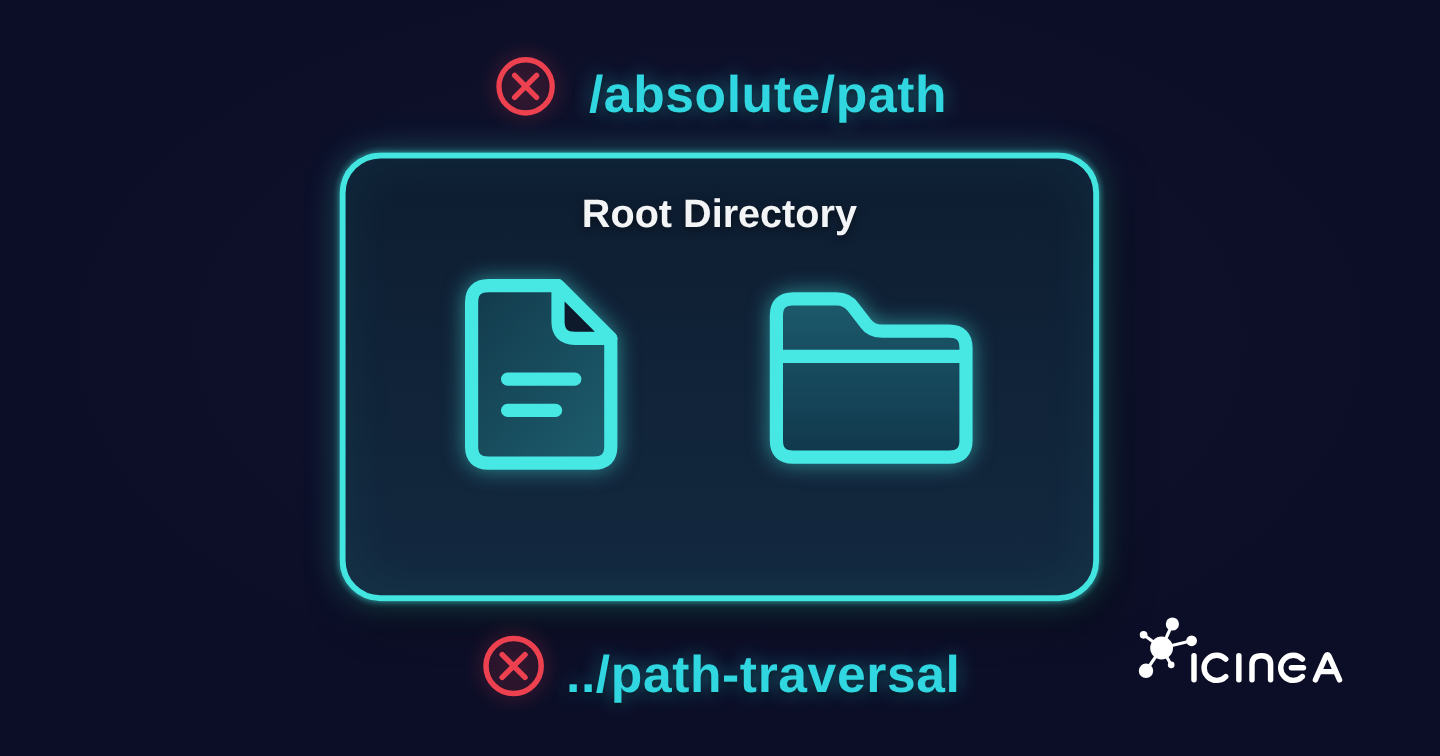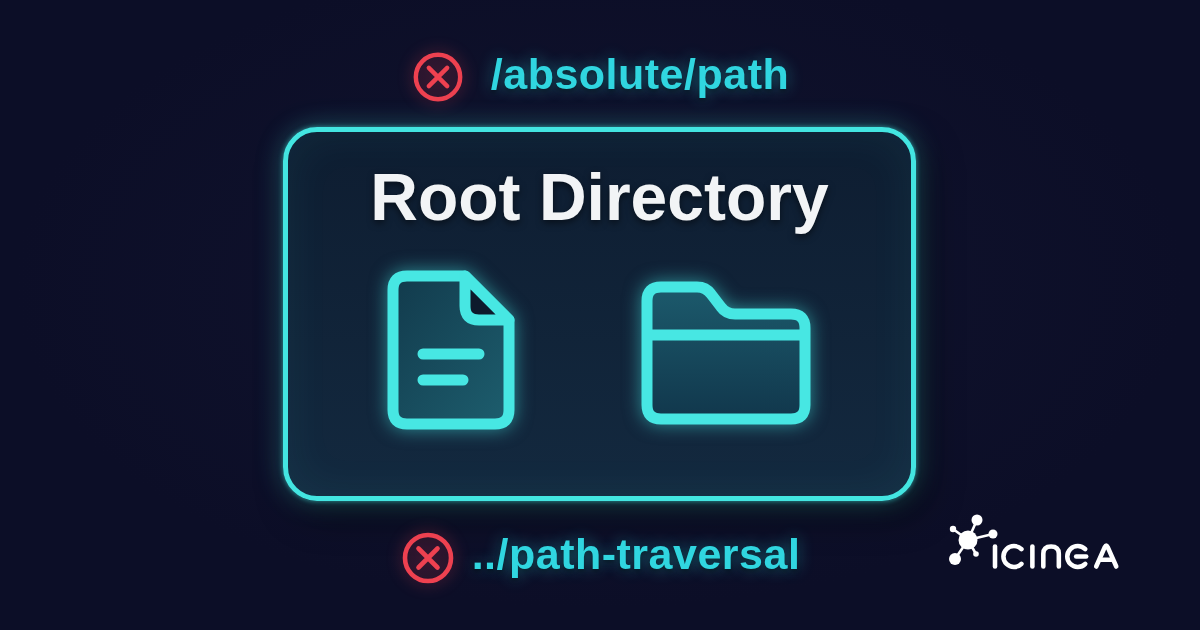--- a/index.html
+++ b/index.html
@@ -16,21 +16,21 @@
   .canvas{
     position:relative;
     width:1200px;height:630px;
     overflow:hidden;
     background:
       radial-gradient(ellipse 900px 500px at 50% 45%, #11142f 0%, var(--background) 65%);
     font-family:"Liberation Sans", sans-serif;
   }
   .label-row{
     position:absolute;left:0;width:100%;
-    display:flex;justify-content:center;align-items:flex-start;gap:26px;
+    display:flex;justify-content:center;align-items:flex-end;gap:26px;
   }
   .row-top{top:50px;height:54px;}
   .row-bottom{top:530px;height:58px;gap:16px;}
   .x-badge{display:block;filter:drop-shadow(0 0 8px rgba(238,65,80,.45));}
   .path-text{
     color:var(--text_cyan);
     font-size:43px;font-weight:bold;
     letter-spacing:.5px;
     text-shadow:0 0 16px rgba(48,214,224,.45), 0 2px 4px rgba(0,0,0,.55);
     white-space:nowrap;
@@ -43,21 +43,21 @@
     box-shadow:
       0 0 28px rgba(67,229,225,.32),
       0 0 5px rgba(67,229,225,.55),
       10px 14px 34px rgba(0,0,0,.55),
       inset 0 0 46px rgba(67,229,225,.07);
   }
   .box-title{
     margin-top:27px;
     text-align:center;
     color:var(--white);
-    font-size:66px;font-weight:bold;
+    font-size:33px;font-weight:bold;
     letter-spacing:0;
     text-shadow:0 3px 7px rgba(0,0,0,.5);
   }
   .icons-row{
     margin-top:33px;
     display:flex;justify-content:center;align-items:center;gap:120px;
   }
   .neon{display:block;filter:drop-shadow(0 0 9px rgba(67,229,225,.55));}
   .brand{
     position:absolute;left:941px;top:506px;width:200px;height:92px;

